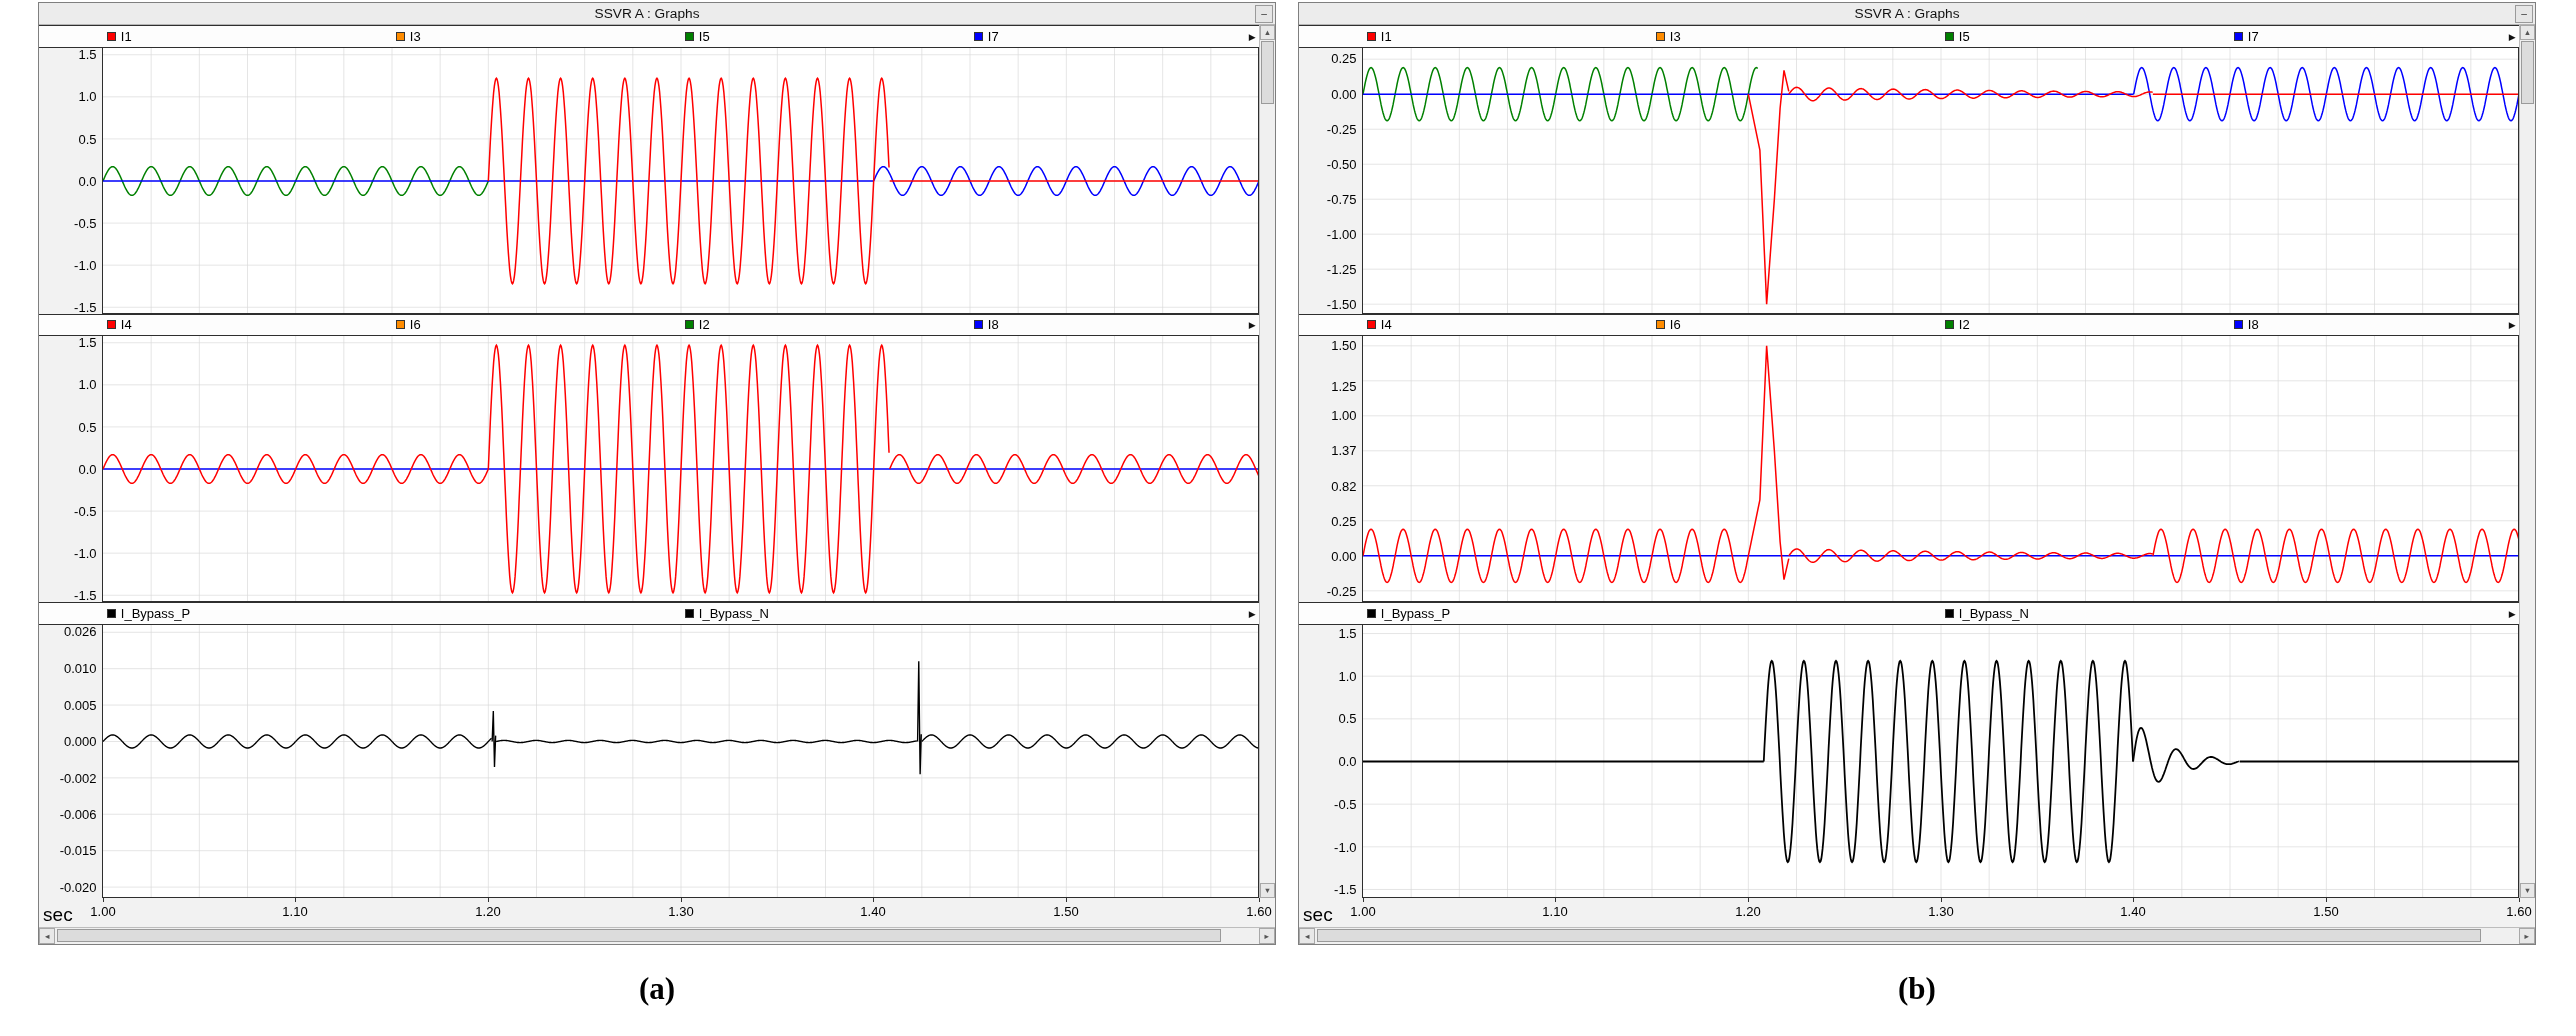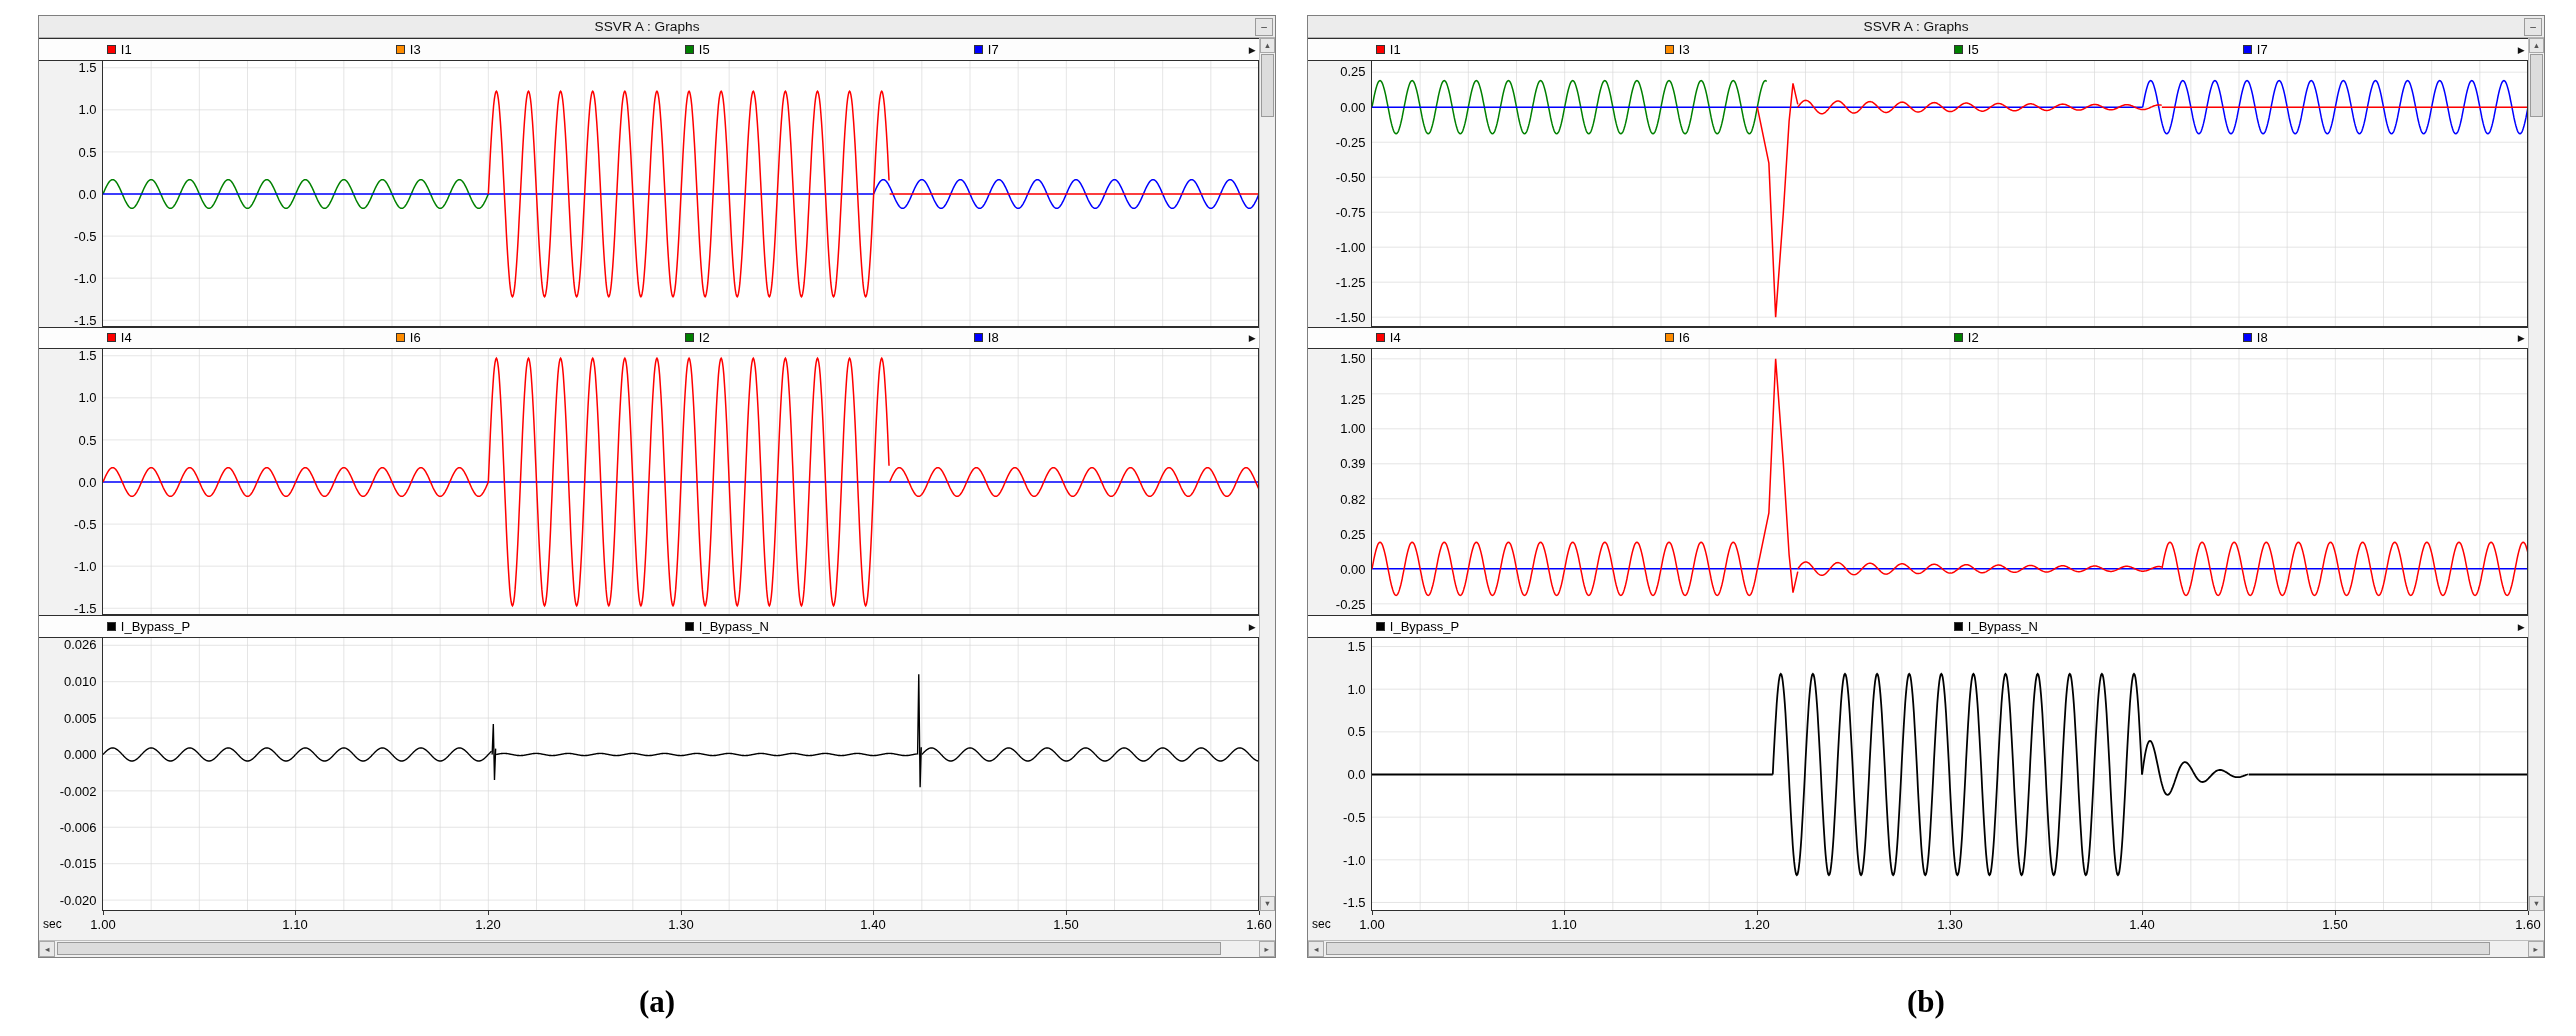--- a/index.html
+++ b/index.html
@@ -1,18 +1,18 @@
 <!DOCTYPE html>
 <html style="font-size:11px"><head>
 <meta charset="utf-8">
 <style>
   *{box-sizing:border-box;}
   html,body{margin:0;padding:0;background:#ffffff;}
   body{width:2576px;min-height:1037px;font-family:"Liberation Sans",sans-serif;}
-  .page{display:flex;gap:31px;padding:15px 0 0 38px;}
+  .page{display:flex;gap:22px;padding:2px 0 0 38px;}
   .panel-wrap{display:flex;flex-direction:column;}
   .panel{width:1238px;border:0.7px solid #7f7f7f;background:#f2f2f2;}
   .hdr{display:flex;height:22px;background:#ececec;border-bottom:0.7px solid #b5b5b5;}
   .titlebar{flex:1;text-align:center;font-size:13.7px;line-height:21px;color:#111;}
   .hdr-btn{width:18px;height:18px;margin:2px 2px 0 0;border:0.7px solid #9a9a9a;background:#e6e6e6;font-size:10.2px;line-height:15.7px;text-align:center;color:#333;cursor:default;}
   .body{display:flex;}
   .plots-col{width:1220px;background:#f2f2f2;}
   .vscroll{width:16.4px;display:flex;flex-direction:column;background:#f0f0f0;border-left:0.7px solid #bdbdbd;}
   .sbtn{height:15px;border:0.7px solid #a8a8a8;background:#e8e8e8;font-size:7.5px;color:#555;text-align:center;line-height:13.7px;}
   .vthumb{height:63px;margin:1.4px;background:#dcdcdc;border:0.7px solid #9a9a9a;}
@@ -22,21 +22,21 @@
   .swatch{width:9px;height:9px;border:0.7px solid #333;display:inline-block;}
   .legend-label{font-size:13px;color:#000;}
   .legend-label.u{}
   .legend-arrow{position:absolute;right:3.4px;top:5.5px;font-size:9px;color:#111;}
   .plot-row{display:flex;}
   .ygutter{width:63px;position:relative;background:#f2f2f2;}
   .ytick{position:absolute;right:5.5px;font-size:13px;color:#000;white-space:nowrap;}
   .plot-area{position:relative;background:#fff;border:0.7px solid #2e2e2e;border-top:none;overflow:hidden;}
   .plot-area svg{display:block;}
   .xaxis{position:relative;height:29px;background:#f2f2f2;}
-  .seclab{position:absolute;left:4.1px;top:6.1px;font-size:12px;color:#000;}
+  .seclab{position:absolute;left:4.1px;top:6.1px;font-size:19px;color:#000;}
   .xlab{position:absolute;top:6.1px;transform:translateX(-50%);font-size:13px;color:#000;}
   .xtickmark{position:absolute;top:0;width:0.7px;height:4.1px;background:#333;}
   .hscroll{display:flex;height:17px;background:#f0f0f0;border-top:0.7px solid #bdbdbd;}
   .hbtn{width:16.4px;border:0.7px solid #a8a8a8;background:#e8e8e8;font-size:7.5px;color:#555;text-align:center;line-height:15px;}
   .htrack{flex:1;position:relative;margin:1.4px;}
   .hthumb{position:absolute;left:0;top:0;height:100%;width:97%;background:#dcdcdc;border:0.7px solid #9a9a9a;}
   .caption{margin-top:26px;text-align:center;font-family:"Liberation Serif",serif;font-weight:bold;font-size:31px;color:#000;}
 </style>
 </head>
 <body>
@@ -410,21 +410,21 @@
                 <span class="swatch" style="background: rgb(0, 0, 255);"></span>
                 <span class="legend-label u">I8</span>
               </div>
               <span class="legend-arrow">▶</span>
             </div>
             <div class="plot-row">
               <div class="ygutter" style="height: 266px;">
                 <div class="ytick" style="top: 2.3px;">1.50</div>
                 <div class="ytick" style="top: 37px; margin-top: 6px;">1.25</div>
                 <div class="ytick" style="top: 72px;">1.00</div>
-                <div class="ytick" style="top: 107px;">0.39</div>
+                <div class="ytick" style="top: 107px;">1.37</div>
                 <div class="ytick" style="top: 143px;">0.82</div>
                 <div class="ytick" style="top: 178px;">0.25</div>
                 <div class="ytick" style="top: 213px;">0.00</div>
                 <div class="ytick" style="top: 248px;">-0.25</div>
               </div>
               <div class="plot-area" style="width: 1157px; height: 266px;">
                 <svg width="1156" height="266" viewBox="0 0 1692 390" preserveAspectRatio="none">
                   <g stroke="#d9d9d9" stroke-width="1">
                     <line x1="70.5" y1="0" x2="70.5" y2="390"></line>
                     <line x1="141.0" y1="0" x2="141.0" y2="390"></line>

